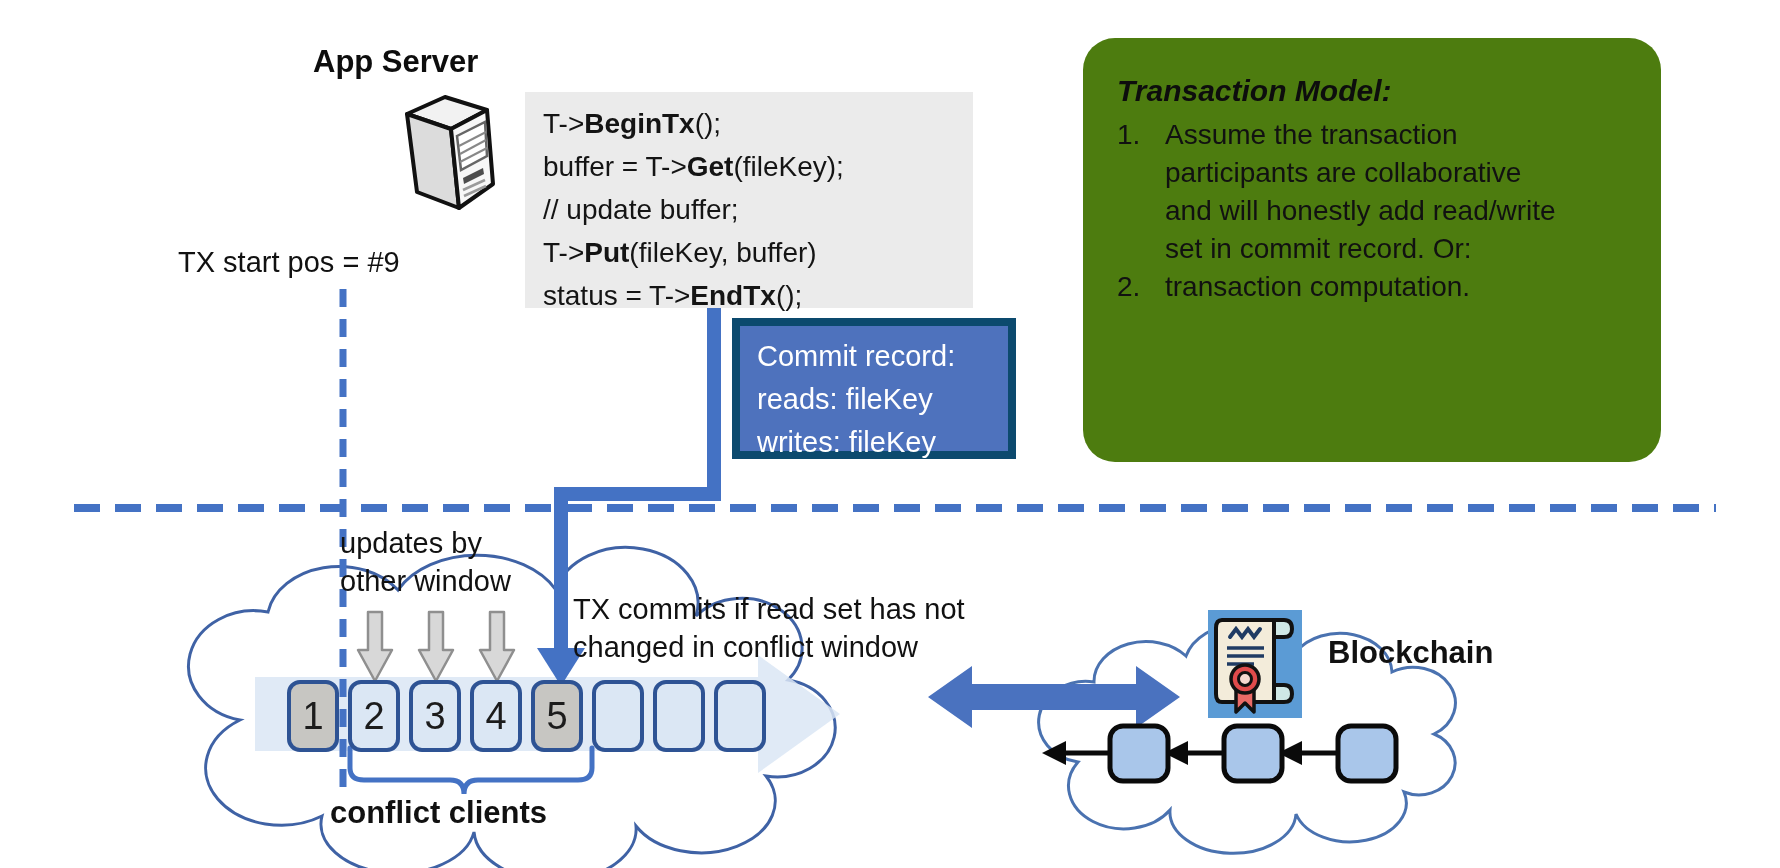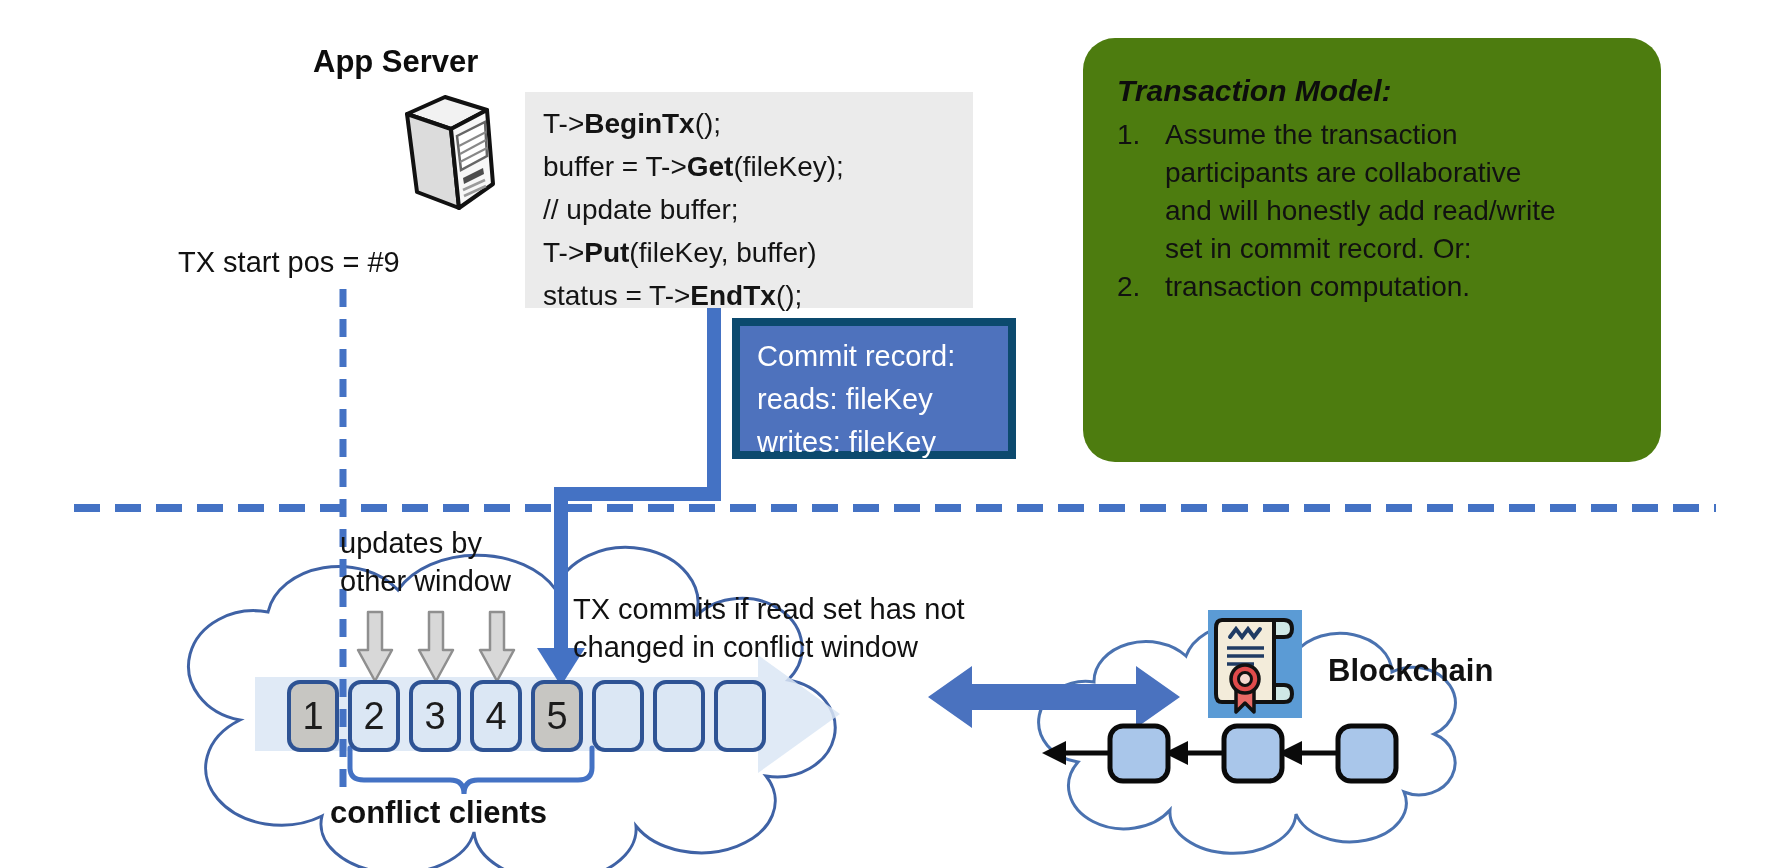--- a/index.html
+++ b/index.html
@@ -36,21 +36,21 @@
   .tm-title{font-size:30px;font-weight:bold;font-style:italic;color:#0d0d0d;margin-bottom:8px;}
   .tm-item{display:flex;}
   .tm-num{width:48px;flex:0 0 48px;font-size:28px;line-height:38px;}
   .tm-lines{font-size:28px;line-height:38px;}
 
   
   .tx-start{left:178px;top:246px;font-size:29px;}
   .updates{left:340px;top:524px;font-size:29px;line-height:38px;}
   .tx-commits{left:573px;top:590px;font-size:29px;line-height:38px;z-index:4;}
   .conflict-window{left:330px;top:795px;font-size:31px;font-weight:bold;z-index:4;}
-  .blockchain-label{left:1328px;top:653px;font-size:31px;font-weight:bold;z-index:4;}
+  .blockchain-label{left:1328px;top:635px;font-size:31px;font-weight:bold;z-index:4;}
 
   
   .tl-box{
     position:absolute;z-index:3;top:680px;width:52px;height:72px;box-sizing:border-box;
     border:4px solid #2e5394;border-radius:13px;
     display:flex;align-items:center;justify-content:center;
     font-size:38px;color:#1c1c1c;
   }
   .tl-light{background:#dbe7f4;}
   .tl-gray{background:#c7c6c2;}

